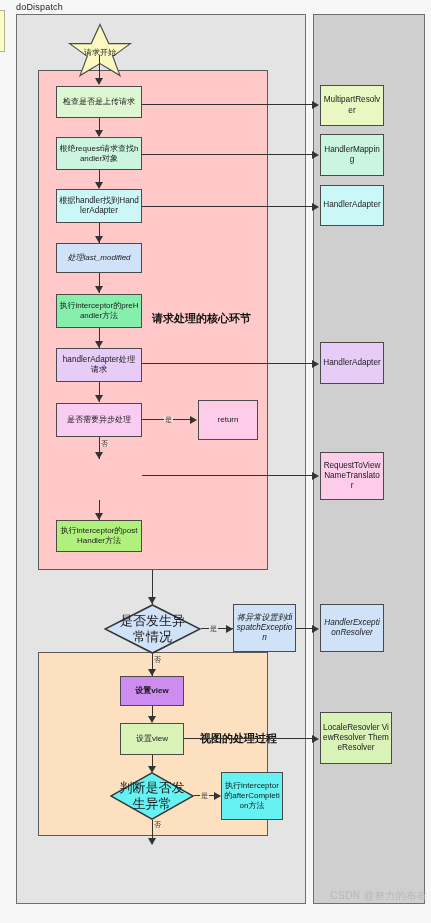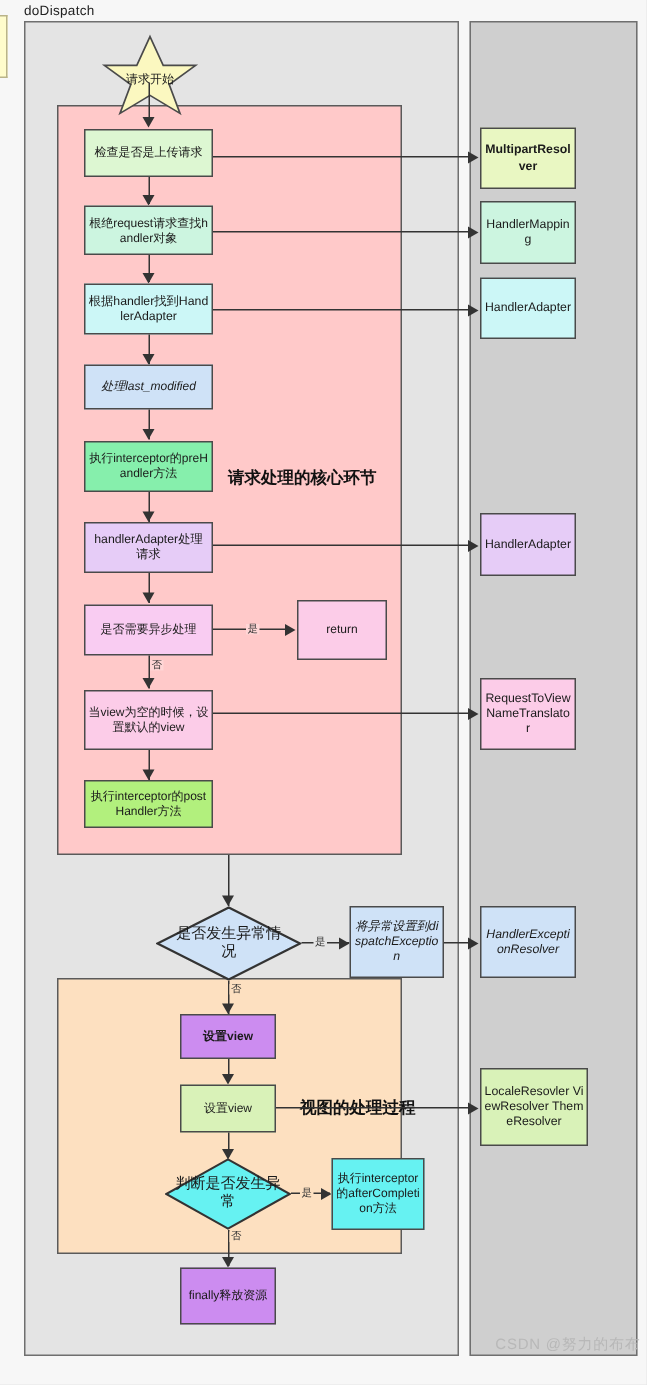--- a/index.html
+++ b/index.html
@@ -64,38 +64,38 @@
 
   
   .c-lgreen {background:#ddf7d2;}
   .c-mint   {background:#ccf5e0;}
   .c-cyan   {background:#ccf7f7;}
   .c-blue   {background:#cfe2f7;font-style:italic;}
   .c-periw  {background:#86efac;}
   .c-lav    {background:#e6ccf7;}
   .c-pink   {background:#f9ccf2;}
   .c-pink2  {background:#fccce8;}
-  .c-yelgrn {background:#e9f7c2;font-weight:bold;}
+  .c-yelgrn {background:#e9f7c2;}
   .c-purple {background:#cc8cf0;}
   .c-acyan  {background:#66f2f2;}
   .c-lgreen2{background:#b2f07d;}
   .c-lgrn3  {background:#d9f2b8;}
 
   
   .diamond{
     position:absolute;
     box-sizing:border-box;
   }
   .diamond .dshape{
     position:absolute;left:0;top:0;width:100%;height:100%;
   }
   .diamond .dtext{
     position:absolute;left:0;top:0;width:100%;height:100%;
     display:flex;align-items:center;justify-content:center;
-    text-align:center;font-size:10px;line-height:1.2;color:#1a1a1a;
+    text-align:center;font-size:13px;line-height:1.2;color:#1a1a1a;
     padding:0 10px;box-sizing:border-box;
   }
 
   
   .star-wrap{position:absolute;}
   .star-wrap .stext{
     position:absolute;left:0;top:0;width:100%;height:100%;
     display:flex;align-items:center;justify-content:center;
     font-size:8px;color:#1a1a1a;
   }
@@ -193,21 +193,20 @@
   <div class="conn hline" style="left:142px;top:419px;width:50px;"></div>
   <div class="arrow-r" style="left:190px;top:415.5px;"></div>
   <div class="elabel" style="left:164px;top:416px;background:#ffd6d6;">是</div>
 
   <div class="node c-pink2" style="left:198px;top:400px;width:60px;height:40px;">return</div>
 
   <div class="conn vline" style="left:99px;top:437px;height:22px;"></div>
   <div class="arrow-d" style="left:95.2px;top:452px;"></div>
   <div class="elabel" style="left:100px;top:440px;background:#ffd6d6;">否</div>
 
-  <div class="node c-pink2" style="left:56px;top:460px;width:86px;height:40px;">当view为空的时候，设置默认的view</div>
 
   <div class="conn vline" style="left:99px;top:500px;height:20px;"></div>
   <div class="arrow-d" style="left:95.2px;top:513px;"></div>
 
   <div class="node c-lgreen2" style="left:56px;top:520px;width:86px;height:32px;">执行interceptor的postHandler方法</div>
 
   <div class="conn vline" style="left:152px;top:570px;height:34px;"></div>
   <div class="arrow-d" style="left:148.2px;top:597px;"></div>
 
   <div class="diamond" style="left:104px;top:604px;width:97px;height:50px;">
@@ -247,21 +246,20 @@
   <div class="conn hline" style="left:194px;top:795px;width:26px;"></div>
   <div class="arrow-r" style="left:214px;top:791.5px;"></div>
   <div class="elabel" style="left:200px;top:792px;background:#fde0c0;">是</div>
 
   <div class="node c-acyan" style="left:221px;top:772px;width:62px;height:48px;">执行interceptor的afterCompletion方法</div>
 
   <div class="conn vline" style="left:152px;top:820px;height:24px;"></div>
   <div class="arrow-d" style="left:148.2px;top:838px;"></div>
   <div class="elabel" style="left:153px;top:821px;background:#fde0c0;">否</div>
 
-  <div class="node c-purple" style="left:120px;top:845px;width:64px;height:38px;">finally释放资源</div>
 
   <div class="node c-yelgrn en" style="left:320px;top:85px;width:64px;height:41px;">MultipartResolver</div>
 
   <div class="node c-mint en" style="left:320px;top:134px;width:64px;height:42px;">HandlerMapping</div>
 
   <div class="node c-cyan en" style="left:320px;top:185px;width:64px;height:41px;">HandlerAdapter</div>
 
   <div class="node c-lav en" style="left:320px;top:342px;width:64px;height:42px;">HandlerAdapter</div>
 
   <div class="node c-pink2 en" style="left:320px;top:452px;width:64px;height:48px;">RequestToViewNameTranslator</div>

